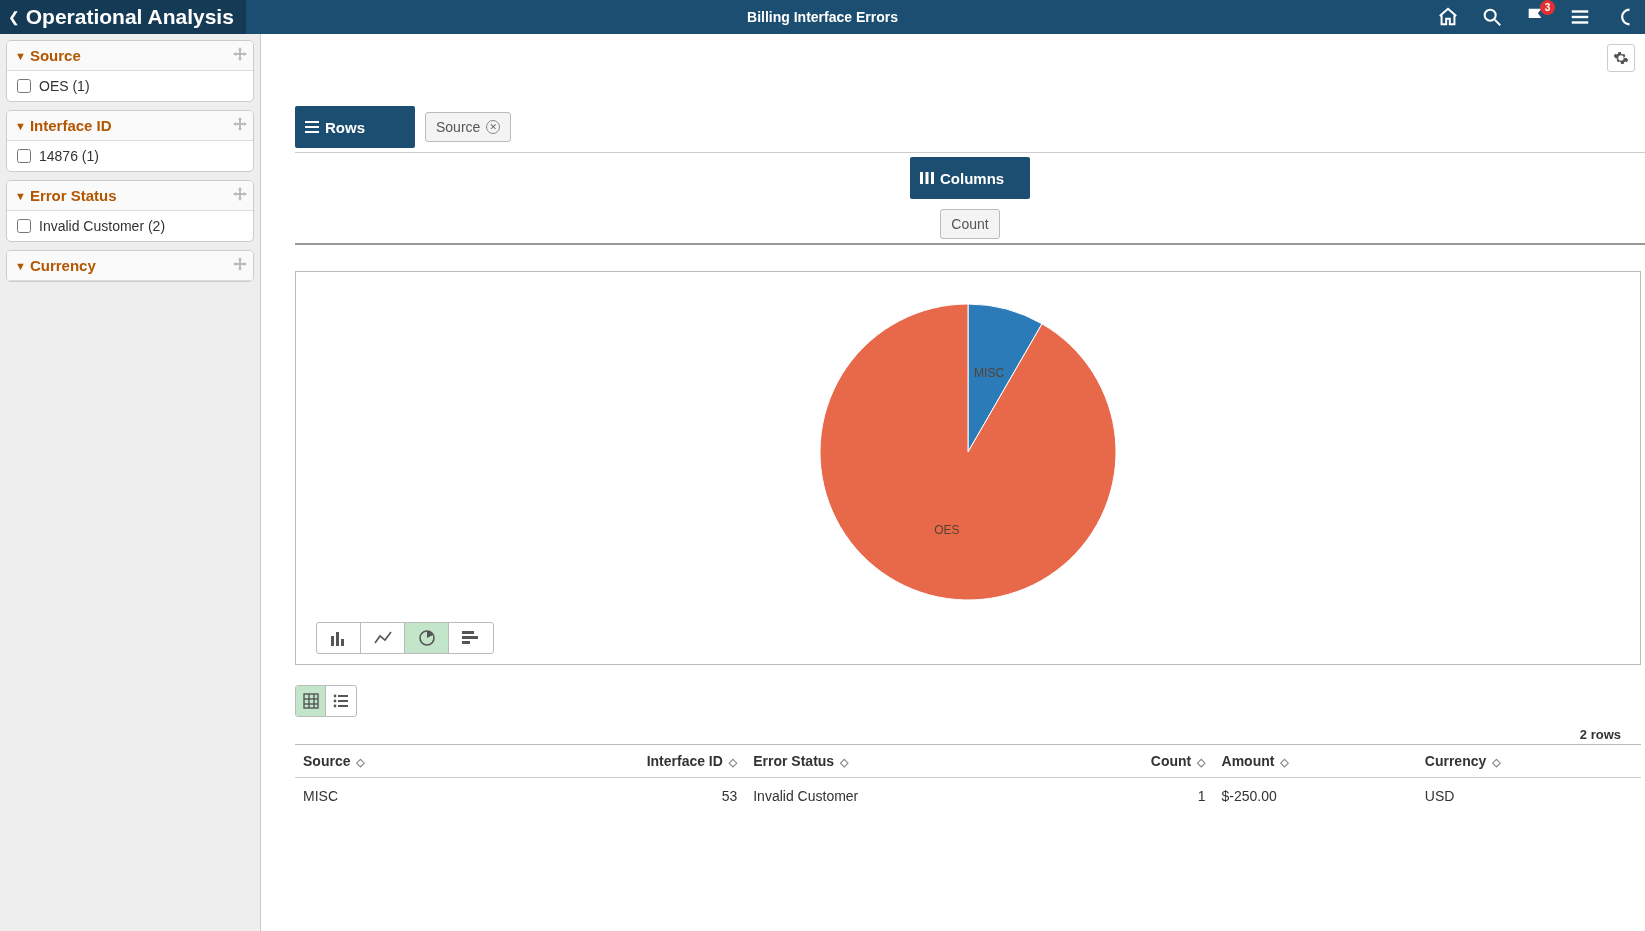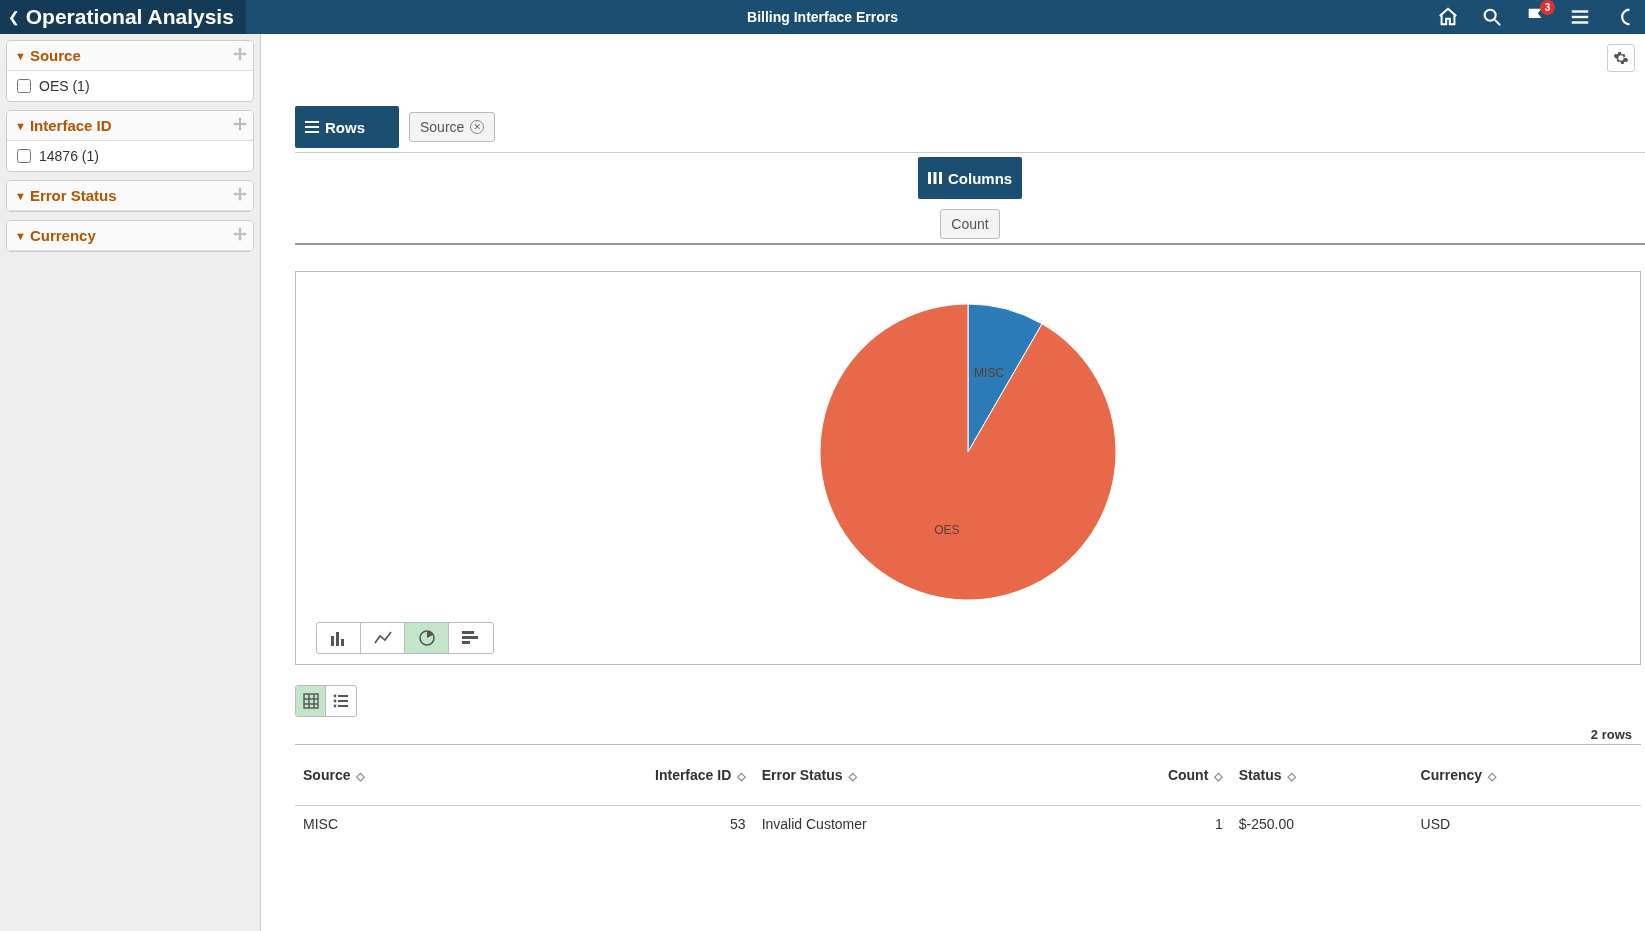--- a/index.html
+++ b/index.html
@@ -27,41 +27,41 @@
   .facet-item input[type=checkbox] { margin-right: 8px; width: 14px; height: 14px; }
   
   .collapse-handle { position: absolute; left: 261px; top: 405px; width: 22px; height: 42px; background: #1c4e71; border-radius: 0 3px 3px 0; display: flex; align-items: center; justify-content: center; color:#fff; cursor: pointer; }
   
   .main { flex: 1; position: relative; overflow: auto; background: #fff; }
   .gear-btn { position: absolute; top: 10px; right: 10px; width: 28px; height: 28px; border: 1px solid #ccc; border-radius: 3px; display:flex; align-items:center; justify-content:center; cursor:pointer; color:#555; background:#fff; }
   
   .pivot-bar { margin: 68px 0 0 34px; border-bottom: 2px solid #999; display: flex; flex-direction: column; width: calc(100% - 34px); }
   .pivot-rowline { display:flex; align-items:center; gap:10px; padding: 4px 0; }
   .pivot-rowline + .pivot-rowline { border-top: 1px solid #ccc; flex-direction: column; }
-  .pivot-label { background: #1c4e71; color: #fff; width: 104px; height: 42px; display: flex; align-items: center; padding-left: 10px; font-weight: bold; font-size: 15px; border-radius: 2px; gap:6px; }
+  .pivot-label { background: #1c4e71; color: #fff; width: 120px; height: 42px; display: flex; align-items: center; padding-left: 10px; font-weight: bold; font-size: 15px; border-radius: 2px; gap:6px; }
   .pivot-chip { background: #f4f4f4; border: 1px solid #bbb; border-radius: 3px; padding: 6px 10px; font-size: 14px; color: #555; display:flex; align-items:center; gap:6px; cursor:pointer; }
   .chip-x { border:1.5px solid #888; border-radius:50%; width:14px; height:14px; display:flex; align-items:center; justify-content:center; font-size:9px; color:#666; }
   
   .chart-box { margin: 26px 0 0 34px; border: 1px solid #bbb; width: calc(100% - 38px); padding: 10px; }
   .pie-wrap { display:flex; justify-content:center; padding: 20px 0 10px; }
   
   .chart-type-bar { display:flex; border:1px solid #bbb; border-radius:3px; width:fit-content; margin: 10px 0 0 10px; }
   .ct-btn { width: 44px; height: 30px; display:flex; align-items:center; justify-content:center; border-right:1px solid #bbb; cursor:pointer; color:#666; }
   .ct-btn:last-child { border-right:none; }
   .ct-btn.active { background: #c3e6cb; }
   
   .view-toggle { margin: 20px 0 0 34px; display:flex; border:1px solid #bbb; border-radius:3px; width:fit-content; }
   .vt-btn { width: 30px; height: 30px; display:flex; align-items:center; justify-content:center; border-right:1px solid #bbb; cursor:pointer; color:#666; }
   .vt-btn:last-child { border-right:none; }
   .vt-btn.active { background: #c3e6cb; }
   
-  .rows-count { text-align:right; font-weight:bold; font-size:13px; margin: 10px 13px 2px 0; }
+  .rows-count { text-align:right; font-weight:bold; font-size:13px; margin: 10px 24px 2px 0; }
   
   .data-table { margin: 0 0 0 34px; width: calc(100% - 38px); border-top: 1px solid #bbb; border-collapse: collapse; }
-  .data-table th { text-align:left; font-weight:bold; padding: 22px 8px; border-bottom:1px solid #ccc; font-size:14px; white-space:nowrap; }
+  .data-table th { text-align:left; font-weight:bold; padding: 8px 8px; border-bottom:1px solid #ccc; font-size:14px; white-space:nowrap; }
   .data-table th.right, .data-table td.right { text-align:right; }
   .sort-icn { color:#888; font-size:11px; margin-left:2px; }
   .data-table td { padding: 10px 8px; font-size: 14px; }
   
   svg { display:block; }
 </style>
 </head>
 <body>
 
 <div class="topbar">
@@ -149,20 +149,26 @@
           <span class="facet-caret">▼</span>
           <span class="facet-title">Error Status</span>
           <span class="facet-move">
             <svg width="14" height="14" viewBox="0 0 14 14" fill="#bbb">
               <path d="M7 0 L9 3 H5 Z M7 14 L5 11 H9 Z M0 7 L3 5 V9 Z M14 7 L11 9 V5 Z"></path>
               <rect x="6" y="3" width="2" height="8"></rect>
               <rect x="3" y="6" width="8" height="2"></rect>
             </svg>
           </span>
         </div>
+        <div class="facet-body">
+          <label class="facet-item">
+            <input type="checkbox" style="">
+            <span>Invalid Customer (2)</span>
+          </label>
+        </div>
       </div>
       <div class="facet">
         <div class="facet-header">
           <span class="facet-caret">▼</span>
           <span class="facet-title">Currency</span>
           <span class="facet-move">
             <svg width="14" height="14" viewBox="0 0 14 14" fill="#bbb">
               <path d="M7 0 L9 3 H5 Z M7 14 L5 11 H9 Z M0 7 L3 5 V9 Z M14 7 L11 9 V5 Z"></path>
               <rect x="6" y="3" width="2" height="8"></rect>
               <rect x="3" y="6" width="8" height="2"></rect>
@@ -282,21 +288,21 @@
 
     <div class="rows-count">2 rows</div>
 
     <table class="data-table">
       <thead>
           <tr id="thead-row">
             <th><span>Source</span> <span class="sort-icn">◇</span></th>
             <th class="right"><span>Interface ID</span> <span class="sort-icn">◇</span></th>
             <th><span>Error Status</span> <span class="sort-icn">◇</span></th>
             <th class="right"><span>Count</span> <span class="sort-icn">◇</span></th>
-            <th><span>Status</span> <span class="sort-icn">◇</span></th>
+            <th><span>Amount</span> <span class="sort-icn">◇</span></th>
             <th><span>Currency</span> <span class="sort-icn">◇</span></th>
           </tr>
         </thead>
       <tbody id="tbody">
           <tr>
             <td>MISC</td>
             <td class="right">53</td>
             <td>Invalid Customer</td>
             <td class="right">1</td>
             <td>$-250.00</td>

